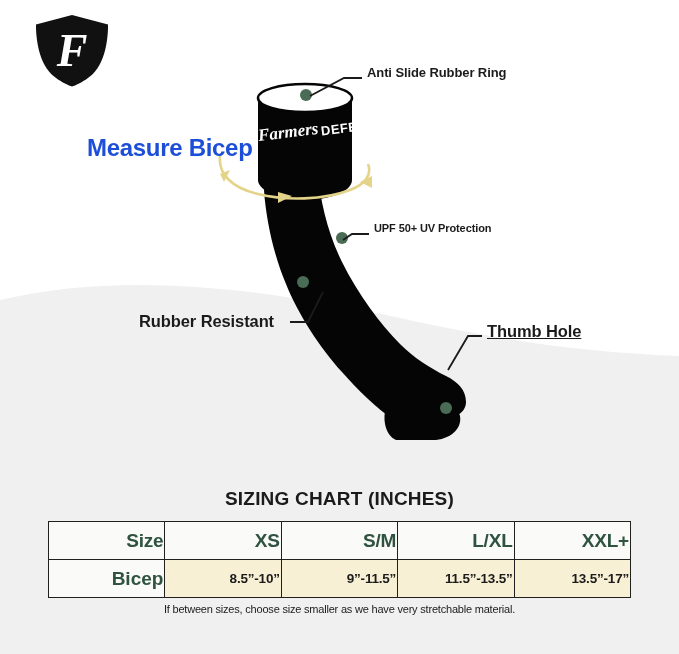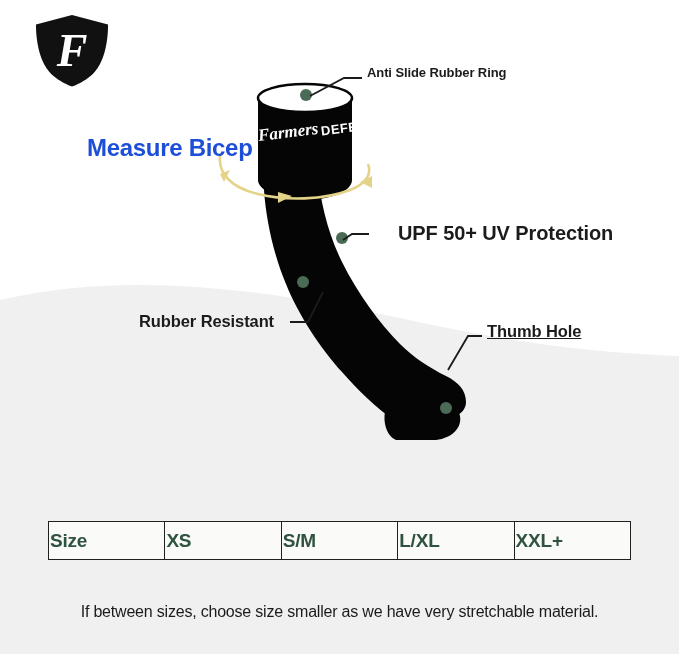--- a/index.html
+++ b/index.html
@@ -48,21 +48,21 @@
   
   .anno {
     position: absolute;
     z-index: 7;
     font-weight: bold;
     color: #1b1b1b;
     letter-spacing: -0.1px;
     white-space: nowrap;
   }
   .anno-rubber  { left: 367px; top: 65px;  font-size: 13px; }
-  .anno-upf     { left: 374px; top: 222px; font-size: 20px; margin-left: 24px; }
+  .anno-upf     { left: 374px; top: 222px; font-size: 11px; }
   .anno-scratch { left: 139px; top: 312px; font-size: 16.5px; }
   .anno-thumb   { left: 487px; top: 322px; font-size: 16.5px; text-decoration: underline; }
   .anno-measure {
     left: 87px; top: 134px;
     font-size: 24px;
     color: #1d4ed8;
     font-weight: bold;
     letter-spacing: -0.3px;
   }
   
@@ -91,21 +91,21 @@
     left: 48px;
     top: 521px;
     width: 583px;
     border-collapse: collapse;
     z-index: 8;
     table-layout: fixed;
   }
   .size-table td {
     border: 1.6px solid #20201e;
     height: 35px;
-    text-align: left;
+    text-align: right;
     vertical-align: middle;
     background: #fafaf8;
   }
   .size-table tr.head-row td {
     font-size: 19px;
     font-weight: bold;
     color: #2f5340;
     letter-spacing: -0.2px;
   }
   .size-table tr.data-row td.rowlabel {
@@ -120,21 +120,21 @@
     font-weight: bold;
     color: #1b1b1b;
     letter-spacing: -0.2px;
   }
   .chart-note {
     position: absolute;
     left: 0;
     top: 603px;
     width: 679px;
     text-align: center;
-    font-size: 16px;
+    font-size: 11px;
     color: #1b1b1b;
     letter-spacing: -0.2px;
     z-index: 8;
   }
 </style>
 </head>
 <body>
 
 <div id="page">
 
@@ -199,28 +199,36 @@
       <path d="M448,370 L468,336 L482,336"></path>
     </g>
   </svg>
 
   <div class="anno anno-rubber">Anti Slide Rubber Ring</div>
   <div class="anno anno-upf">UPF 50+ UV Protection</div>
   <div class="anno anno-scratch">Rubber Resistant</div>
   <div class="anno anno-thumb">Thumb Hole</div>
   <div class="anno anno-measure">Measure Bicep</div>
 
+  <div class="chart-title">SIZING CHART (INCHES)</div>
 
   <table class="size-table">
     <tbody>
       <tr class="head-row">
         <td>Size</td>
         <td>XS</td>
         <td>S/M</td>
         <td>L/XL</td>
         <td>XXL+</td>
       </tr>
+      <tr class="data-row">
+        <td class="rowlabel">Bicep</td>
+        <td class="val">8.5”-10”</td>
+        <td class="val">9”-11.5”</td>
+        <td class="val">11.5”-13.5”</td>
+        <td class="val">13.5”-17”</td>
+      </tr>
     </tbody>
   </table>
 
   <div class="chart-note">If between sizes, choose size smaller as we have very stretchable material.</div>
 
 </div>
 
 </body></html>

